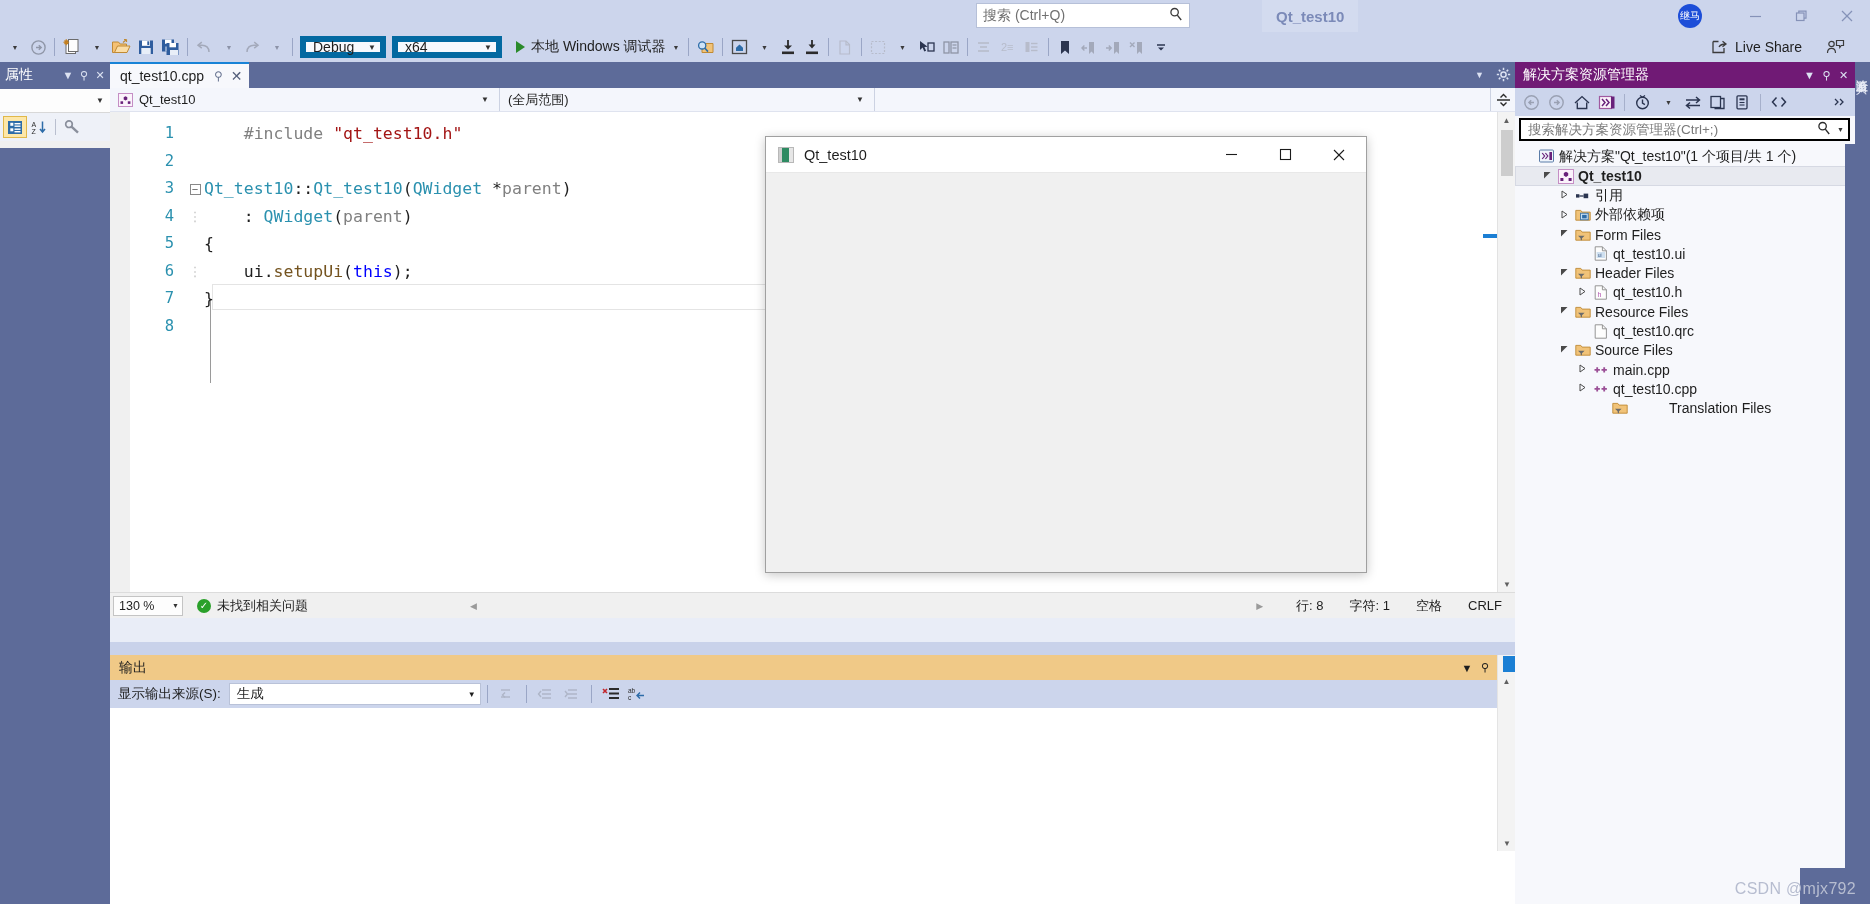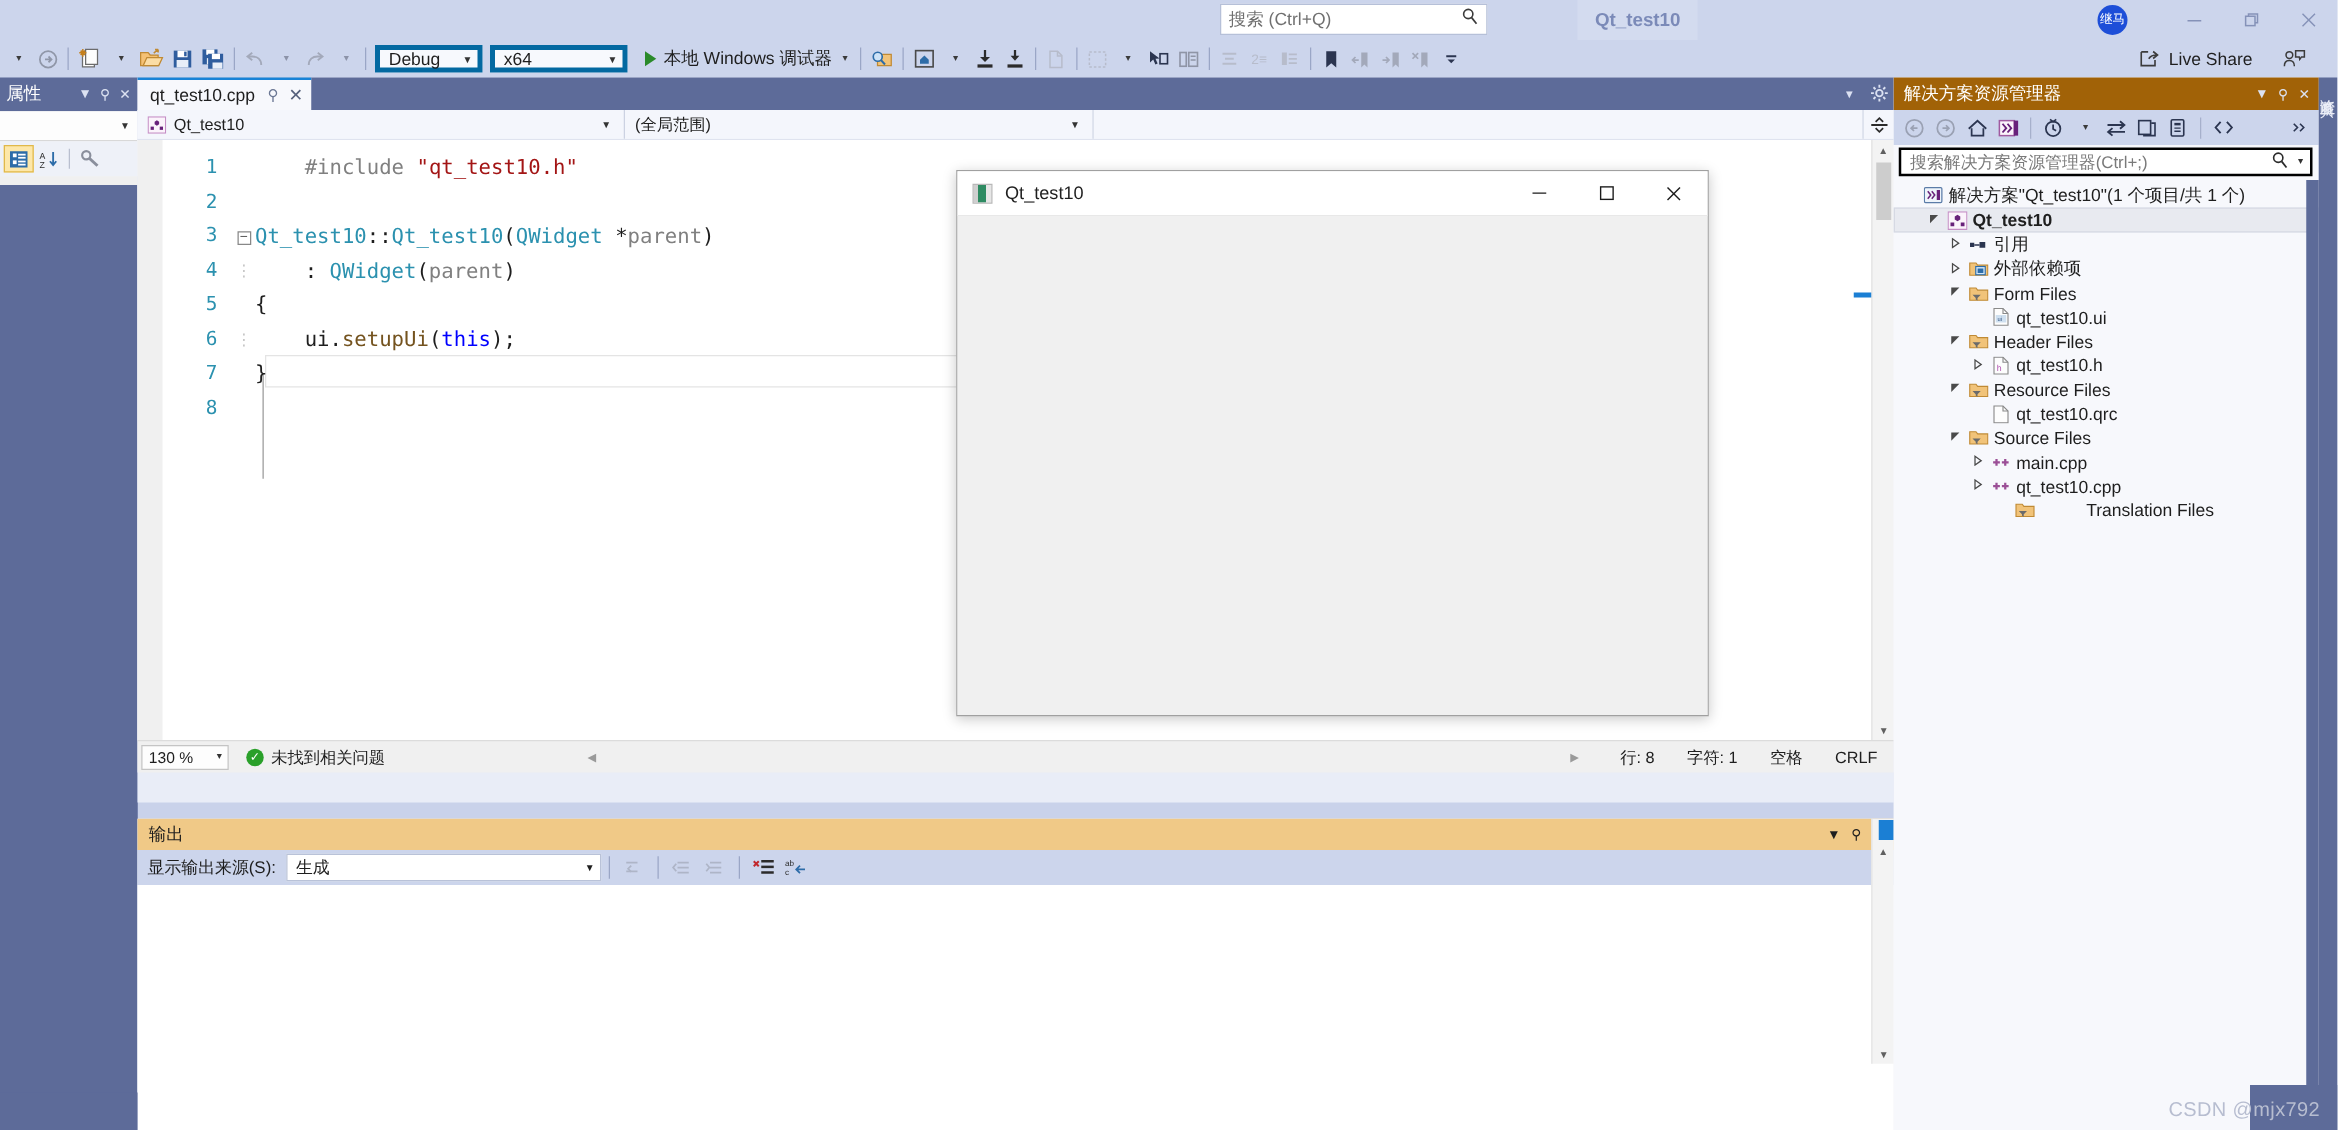--- a/index.html
+++ b/index.html
@@ -55,21 +55,21 @@
   
   .toolbar {
     position: absolute; left: 0; top: 32px; width: 1870px; height: 30px;
     background: #ccd5ec; display: flex; align-items: center; padding-left: 2px;
   }
   .tb { height: 26px; min-width: 24px; display: flex; align-items: center; justify-content: center; padding: 0 3px; }
   .tbsep { width: 1px; height: 18px; background: #9aa6c6; margin: 0 4px; }
   .caret { font-size: 7px; color: #3b3b3b; margin-left: 2px; }
   .caret.dim { color: #8c93a8; }
   .combo {
-    height: 22px; background: #f7f9fd; border: 4px solid #0369a1;
+    height: 22px; background: #f7f9fd; border: 6px solid #0369a1;
     display: flex; align-items: center; padding: 0 4px 0 7px;
     font-size: 14px; color: #1e1e1e; margin: 0 3px;
   }
   .combo .cv { flex: 1; white-space: nowrap; }
   .combo .cd { font-size: 8px; color: #333; padding-left: 10px; }
   .runbtn {
     display: flex; align-items: center; height: 26px; padding: 0 4px 0 2px;
     font-size: 14px; color: #1e1e1e; margin-left: 6px; white-space: nowrap;
   }
   .tri { width:0;height:0;border-left:9px solid #2a8a2a;border-top:6px solid transparent;border-bottom:6px solid transparent;margin-right:6px;margin-left:3px;}
@@ -211,21 +211,21 @@
   .out-scroll { position:absolute; right:0; top:0; width:18px; height:196px; background:#f3f3f3; border-left:1px solid #e4e4e4;}
   .out-scroll .oc { height:16px; display:flex; align-items:center; justify-content:center; color:#606060; font-size:8px; }
   .out-blue { position:absolute; right:0; top:1px; width:12px; height:16px; background:#1b7fd4; }
 
   
   .solexp {
     position: absolute; left: 1515px; top: 62px; width: 340px; height: 842px;
     background: #f7f8fc;
   }
   .se-hdr {
-    height: 26px; background: #a16207; display: flex; align-items: center;
+    height: 26px; background: #701a75; display: flex; align-items: center;
     padding: 0 3px 0 8px; color: #fff; font-size: 14px;
   }
   .se-hdr .t { flex: 1; white-space: nowrap; }
   .se-hdr .ic { width: 17px; text-align: center; font-size: 11px; color: #dce2f2; }
   .se-tools {
     height: 28px; background: #ccd5ec; display: flex; align-items: center; padding-left: 4px;
   }
   .setool { width: 25px; height: 24px; display: flex; align-items: center; justify-content: center; }
   .se-search {
     height: 23px; margin: 2px 5px 0 4px; background: #fff; border: 2px solid #000000;

